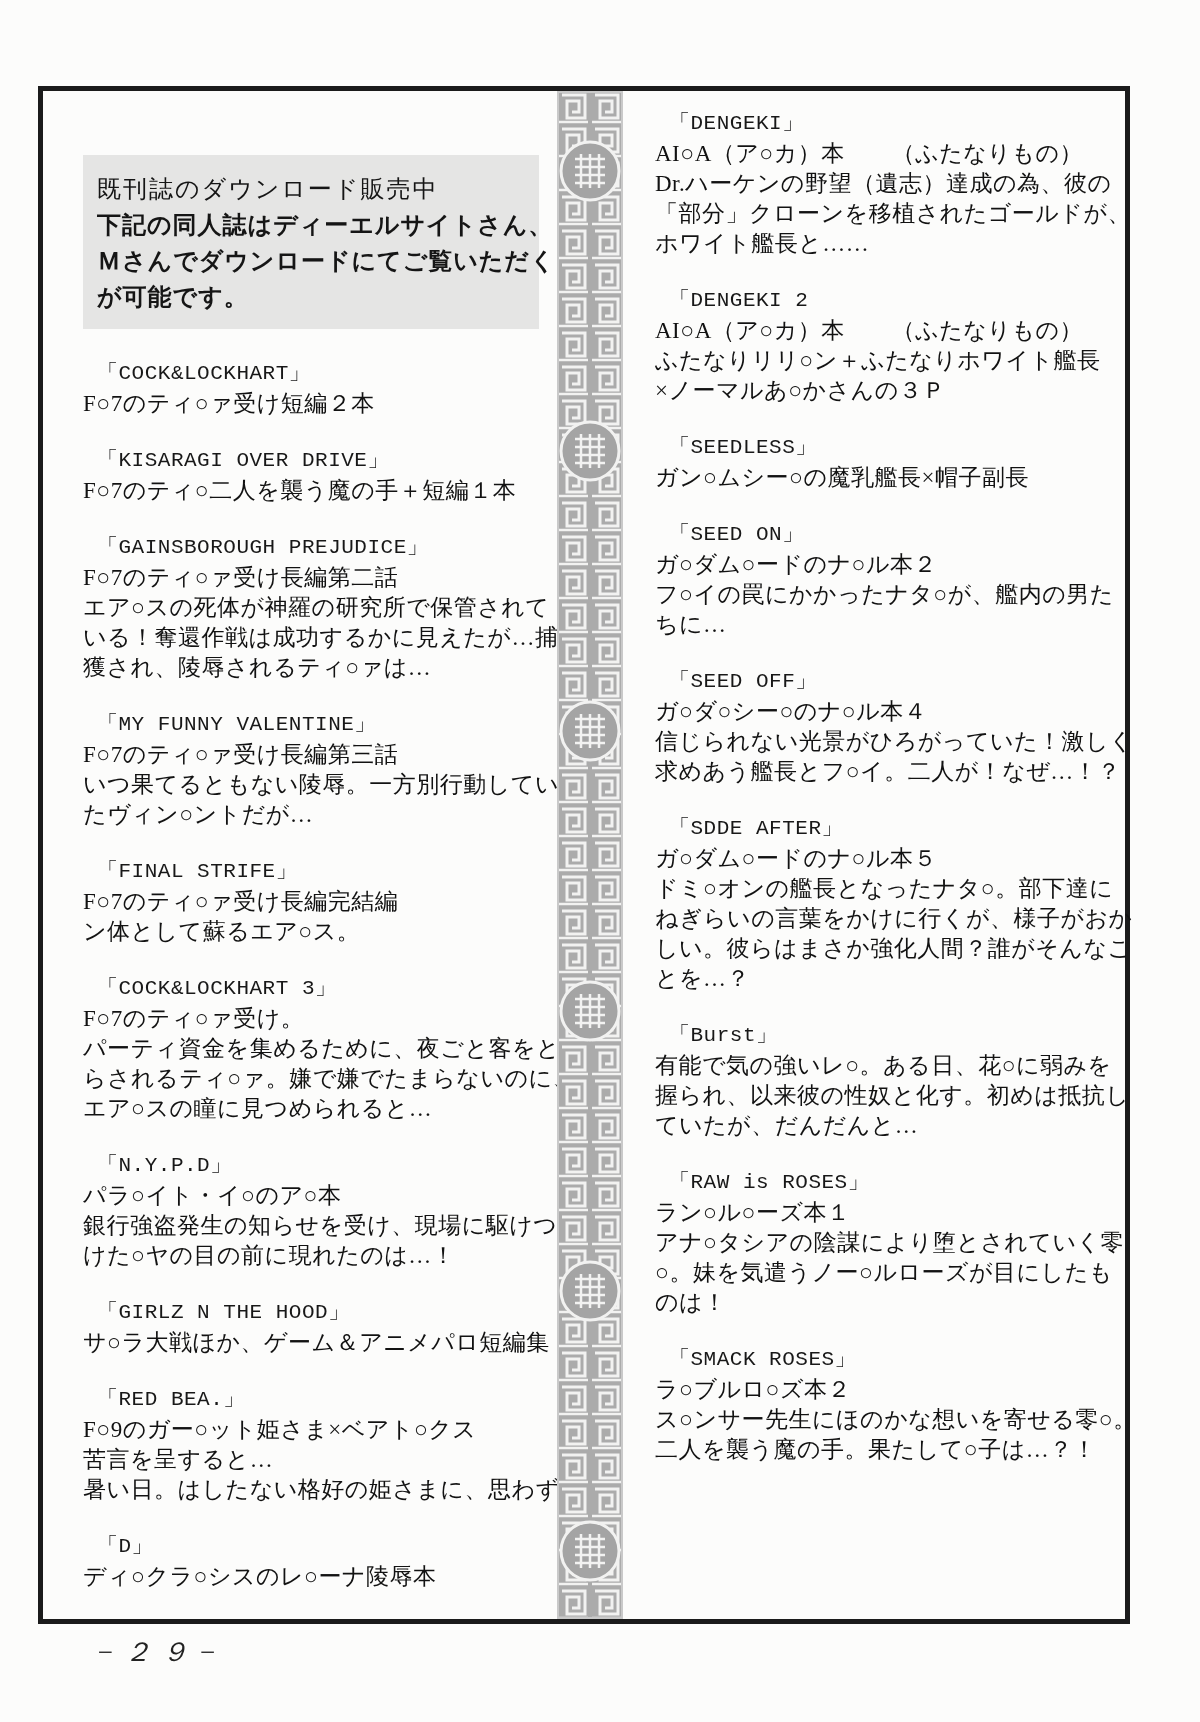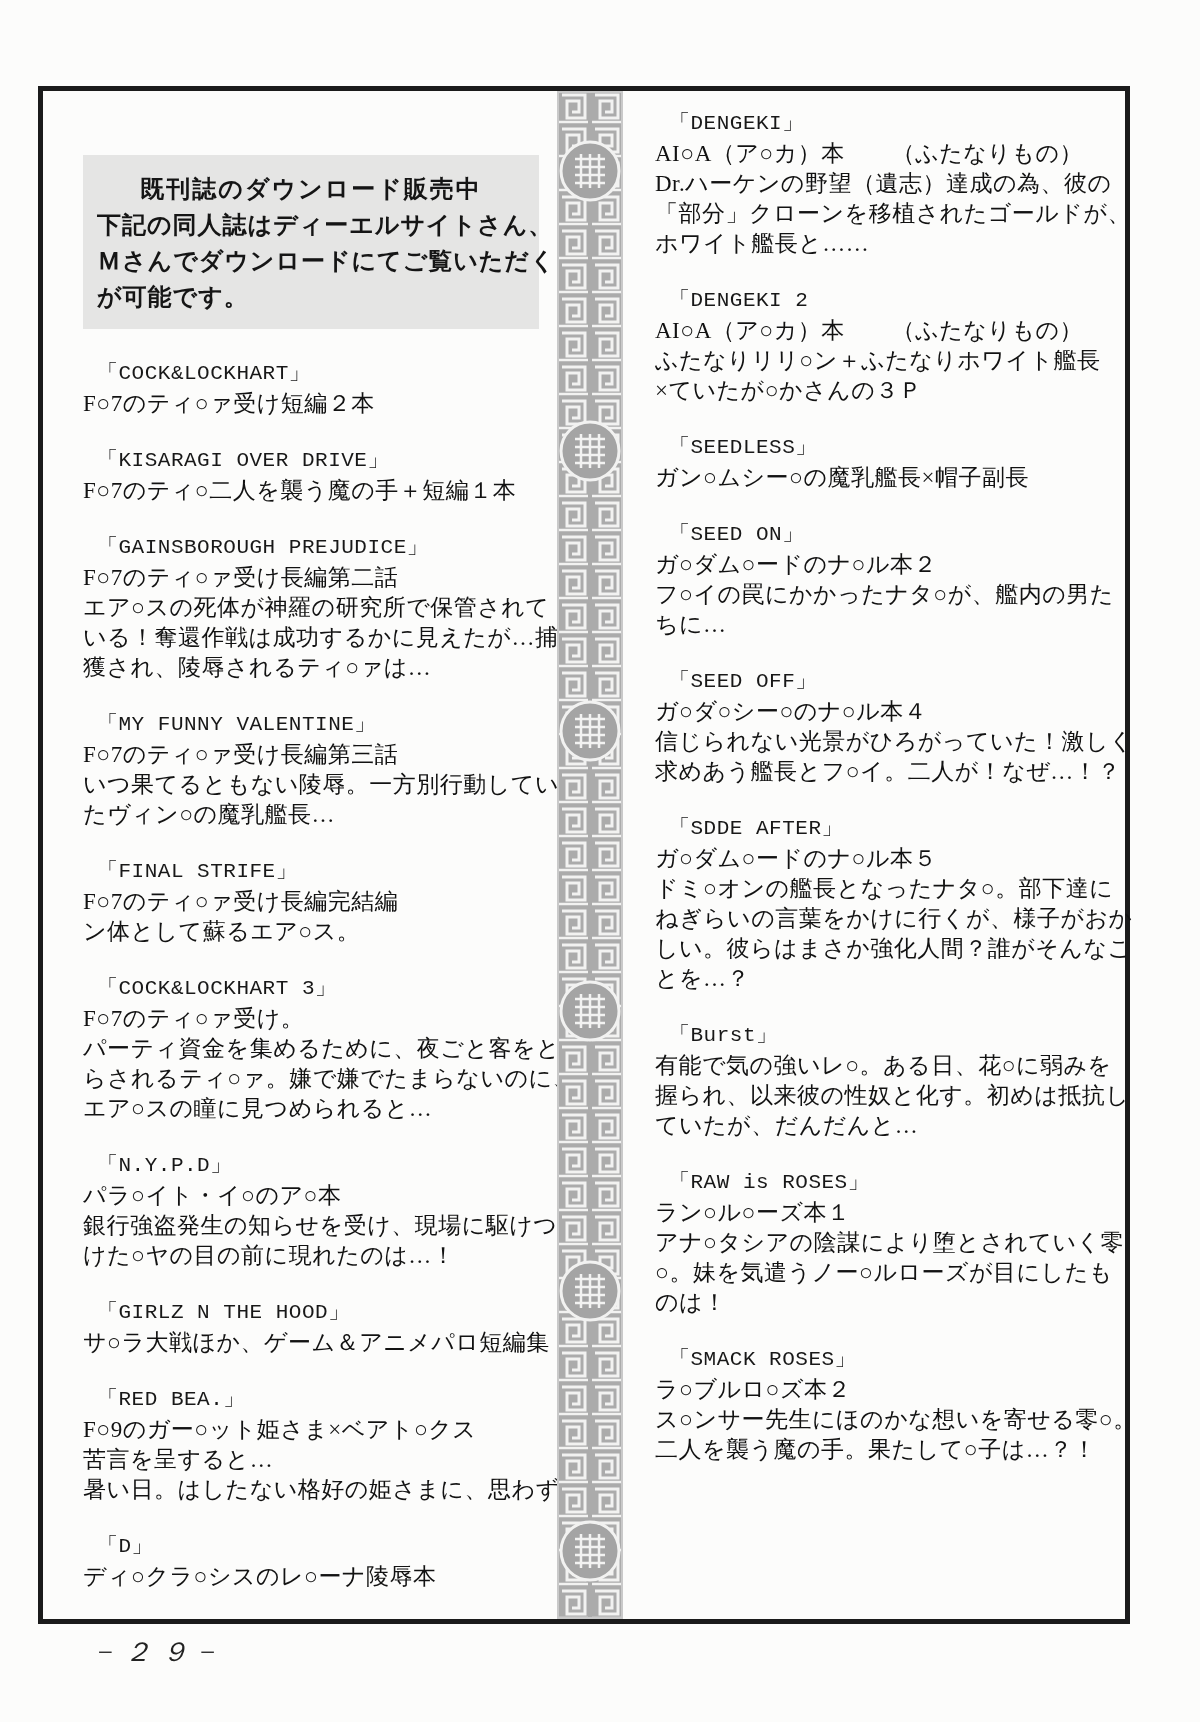--- a/index.html
+++ b/index.html
@@ -16,21 +16,21 @@
   .col{position:absolute;}
   .col-left{left:40px;top:64px;width:462px;}
   .col-right{left:612px;top:18px;width:505px;}
   .divider{position:absolute;left:514px;top:0;width:66px;height:1528px;}
   .divider svg{display:block;width:66px;height:1528px;}
   .notice-box{
     background:#e5e5e4;width:456px;box-sizing:border-box;
     padding:16px 14px 14px 14px;margin-bottom:30px;
   }
   .notice-title{
-    text-align:center;font-size:24px;line-height:36px;font-weight:bold;
+    text-align:left;font-size:24px;line-height:36px;font-weight:normal;
     letter-spacing:2px;white-space:nowrap;
   }
   .notice-line{
     font-size:24px;line-height:36px;font-weight:bold;white-space:nowrap;letter-spacing:1px;
   }
   .entry{margin-bottom:27px;}
   .entry-title{
     font-family:"Liberation Mono","DejaVu Sans Mono",monospace;
     font-size:21px;line-height:30px;letter-spacing:0.5px;
     padding-left:14px;white-space:nowrap;color:#181818;
@@ -71,21 +71,21 @@
           <div class="entry-title">「GAINSBOROUGH PREJUDICE」</div>
           <div class="entry-line">F○7のティ○ァ受け長編第二話</div>
           <div class="entry-line">エア○スの死体が神羅の研究所で保管されて</div>
           <div class="entry-line">いる！奪還作戦は成功するかに見えたが…捕</div>
           <div class="entry-line">獲され、陵辱されるティ○ァは…</div>
         </div>
         <div class="entry">
           <div class="entry-title">「MY FUNNY VALENTINE」</div>
           <div class="entry-line">F○7のティ○ァ受け長編第三話</div>
           <div class="entry-line">いつ果てるともない陵辱。一方別行動してい</div>
-          <div class="entry-line">たヴィン○の魔乳艦長…</div>
+          <div class="entry-line">たヴィン○ントだが…</div>
         </div>
         <div class="entry">
           <div class="entry-title">「FINAL STRIFE」</div>
           <div class="entry-line">F○7のティ○ァ受け長編完結編</div>
           <div class="entry-line">ン体として蘇るエア○ス。</div>
         </div>
         <div class="entry">
           <div class="entry-title">「COCK&amp;LOCKHART 3」</div>
           <div class="entry-line">F○7のティ○ァ受け。</div>
           <div class="entry-line">パーティ資金を集めるために、夜ごと客をと</div>
@@ -148,21 +148,21 @@
           <div class="entry-title">「DENGEKI」</div>
           <div class="entry-line">AI○A（ア○カ）本　　（ふたなりもの）</div>
           <div class="entry-line">Dr.ハーケンの野望（遺志）達成の為、彼の</div>
           <div class="entry-line">「部分」クローンを移植されたゴールドが、</div>
           <div class="entry-line">ホワイト艦長と……</div>
         </div>
         <div class="entry">
           <div class="entry-title">「DENGEKI 2</div>
           <div class="entry-line">AI○A（ア○カ）本　　（ふたなりもの）</div>
           <div class="entry-line">ふたなりリリ○ン＋ふたなりホワイト艦長</div>
-          <div class="entry-line">×ていたが○かさんの３Ｐ</div>
+          <div class="entry-line">×ノーマルあ○かさんの３Ｐ</div>
         </div>
         <div class="entry">
           <div class="entry-title">「SEEDLESS」</div>
           <div class="entry-line">ガン○ムシー○の魔乳艦長×帽子副長</div>
         </div>
         <div class="entry">
           <div class="entry-title">「SEED ON」</div>
           <div class="entry-line">ガ○ダム○ードのナ○ル本２</div>
           <div class="entry-line">フ○イの罠にかかったナタ○が、艦内の男た</div>
           <div class="entry-line">ちに…</div>

